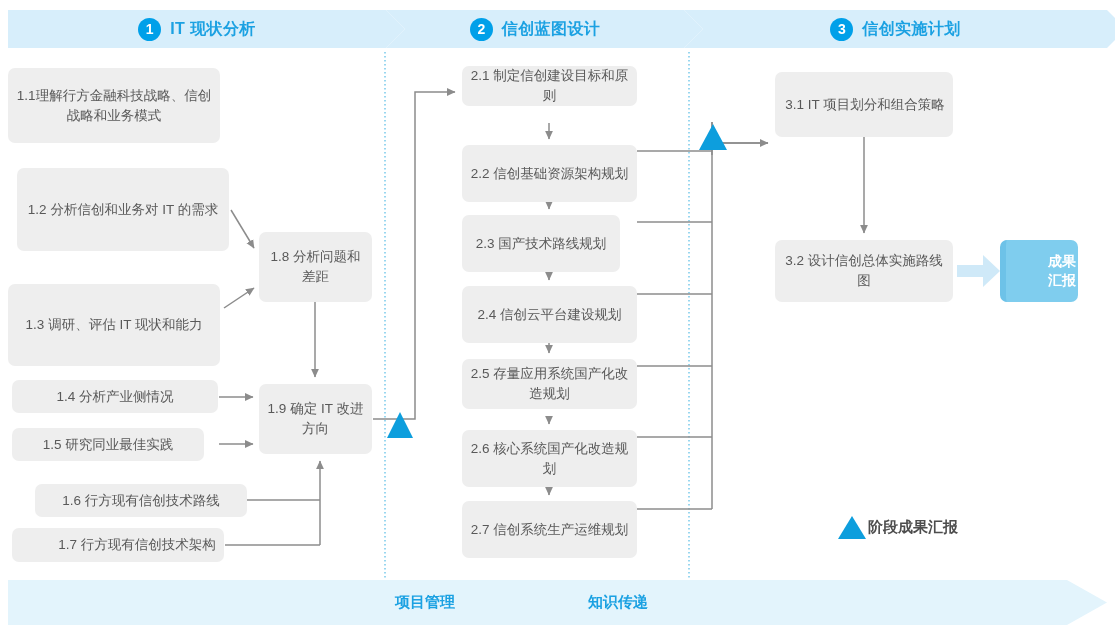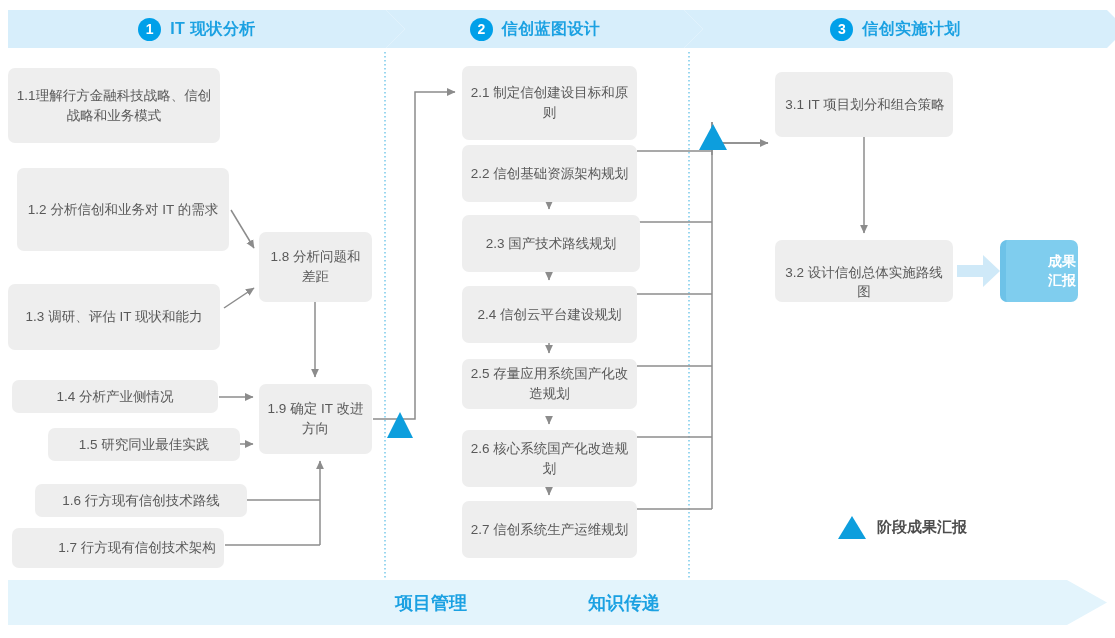--- a/index.html
+++ b/index.html
@@ -47,36 +47,36 @@
   .result-box{
     position:absolute;border-radius:7px;
     background:#7fcdee;color:#ffffff;font-weight:bold;font-size:14px;
     display:flex;align-items:center;justify-content:center;text-align:center;
     line-height:1.35;box-sizing:border-box;
     border-left:6px solid #6dc2e8;
     padding-left:40px;
   }
 
   
-  .legend{position:absolute;display:flex;align-items:center;gap:11px;}
+  .legend{position:absolute;display:flex;align-items:center;gap:2px;}
   .legend-tri{
     width:0;height:0;border-left:14px solid transparent;border-right:14px solid transparent;
     border-bottom:23px solid #0d9edd;
   }
   .legend-label{font-size:15px;font-weight:bold;color:#4d4d4d;white-space:nowrap;}
 
   
   .bottom-bar{
     position:absolute;left:8px;top:580px;width:1099px;height:45px;
     background:#e3f4fc;
     clip-path:polygon(0 0, calc(100% - 40px) 0, 100% 50%, calc(100% - 40px) 100%, 0 100%);
   }
   .bottom-label{
     position:absolute;top:580px;height:45px;display:flex;align-items:center;
-    color:#1ba1e2;font-size:18px;font-weight:bold;white-space:nowrap;
+    color:#1ba1e2;font-size:15px;font-weight:bold;white-space:nowrap;
   }
 
   
   #wires{position:absolute;left:0;top:0;width:1115px;height:638px;pointer-events:none;}
 </style>
 </head>
 <body>
 
 <div id="root">
 
@@ -165,66 +165,66 @@
     </g>
   </svg>
 
   <div id="node-layer">
       <div class="node" style="left: 8px; top: 68px; width: 212px; height: 75px;">
         <span>1.1理解行方金融科技战略、信创战略和业务模式</span>
       </div>
       <div class="node" style="left: 17px; top: 168px; width: 212px; height: 83px;">
         <span>1.2 分析信创和业务对 IT 的需求</span>
       </div>
-      <div class="node" style="left: 8px; top: 284px; width: 212px; height: 66px;">
+      <div class="node" style="left: 8px; top: 284px; width: 212px; height: 82px;">
         <span>1.3 调研、评估 IT 现状和能力</span>
       </div>
       <div class="node" style="left: 12px; top: 380px; width: 206px; height: 33px;">
         <span>1.4 分析产业侧情况</span>
       </div>
-      <div class="node" style="left: 12px; top: 428px; width: 192px; height: 33px; margin-left: 36px;">
+      <div class="node" style="left: 12px; top: 428px; width: 192px; height: 33px;">
         <span>1.5 研究同业最佳实践</span>
       </div>
       <div class="node" style="left: 12px; top: 484px; width: 212px; height: 33px; margin-left: 23px;">
         <span>1.6 行方现有信创技术路线</span>
       </div>
-      <div class="node" style="left: 12px; top: 528px; width: 212px; height: 40px; padding-left: 44px;">
+      <div class="node" style="left: 12px; top: 528px; width: 212px; height: 34px; padding-left: 44px;">
         <span>1.7 行方现有信创技术架构</span>
       </div>
       <div class="node" style="left: 259px; top: 232px; width: 113px; height: 70px;">
         <span>1.8 分析问题和差距</span>
       </div>
       <div class="node" style="left: 259px; top: 384px; width: 113px; height: 70px;">
         <span>1.9 确定 IT 改进方向</span>
       </div>
-      <div class="node" style="left: 462px; top: 66px; width: 175px; height: 74px;">
+      <div class="node" style="left: 462px; top: 66px; width: 175px; height: 40px;">
         <span>2.1 制定信创建设目标和原则</span>
       </div>
       <div class="node" style="left: 462px; top: 145px; width: 175px; height: 57px; text-align: center;">
         <span>2.2 信创基础资源架构规划</span>
       </div>
-      <div class="node" style="left: 462px; top: 215px; width: 178px; height: 57px;">
+      <div class="node" style="left: 462px; top: 215px; width: 158px; height: 57px;">
         <span>2.3 国产技术路线规划</span>
       </div>
       <div class="node" style="left: 462px; top: 286px; width: 175px; height: 57px;">
         <span>2.4 信创云平台建设规划</span>
       </div>
       <div class="node" style="left: 462px; top: 359px; width: 175px; height: 50px;">
         <span>2.5 存量应用系统国产化改造规划</span>
       </div>
       <div class="node" style="left: 462px; top: 430px; width: 175px; height: 57px;">
         <span>2.6 核心系统国产化改造规划</span>
       </div>
       <div class="node" style="left: 462px; top: 501px; width: 175px; height: 57px;">
         <span>2.7 信创系统生产运维规划</span>
       </div>
       <div class="node" style="left: 775px; top: 72px; width: 178px; height: 65px; padding-left: 8px;">
         <span>3.1 IT 项目划分和组合策略</span>
       </div>
-      <div class="node" style="left: 775px; top: 240px; width: 178px; height: 62px; align-items: flex-end;">
+      <div class="node" style="left: 775px; top: 240px; width: 178px; height: 62px;">
         <span>3.2 设计信创总体实施路线图</span>
       </div>
     </div>
 
   <div class="result-box" id="result-box" style="left: 1000px; top: 240px; width: 78px; height: 62px;">
     <div>
       <div>成果</div>
       <div>汇报</div>
     </div>
   </div>

